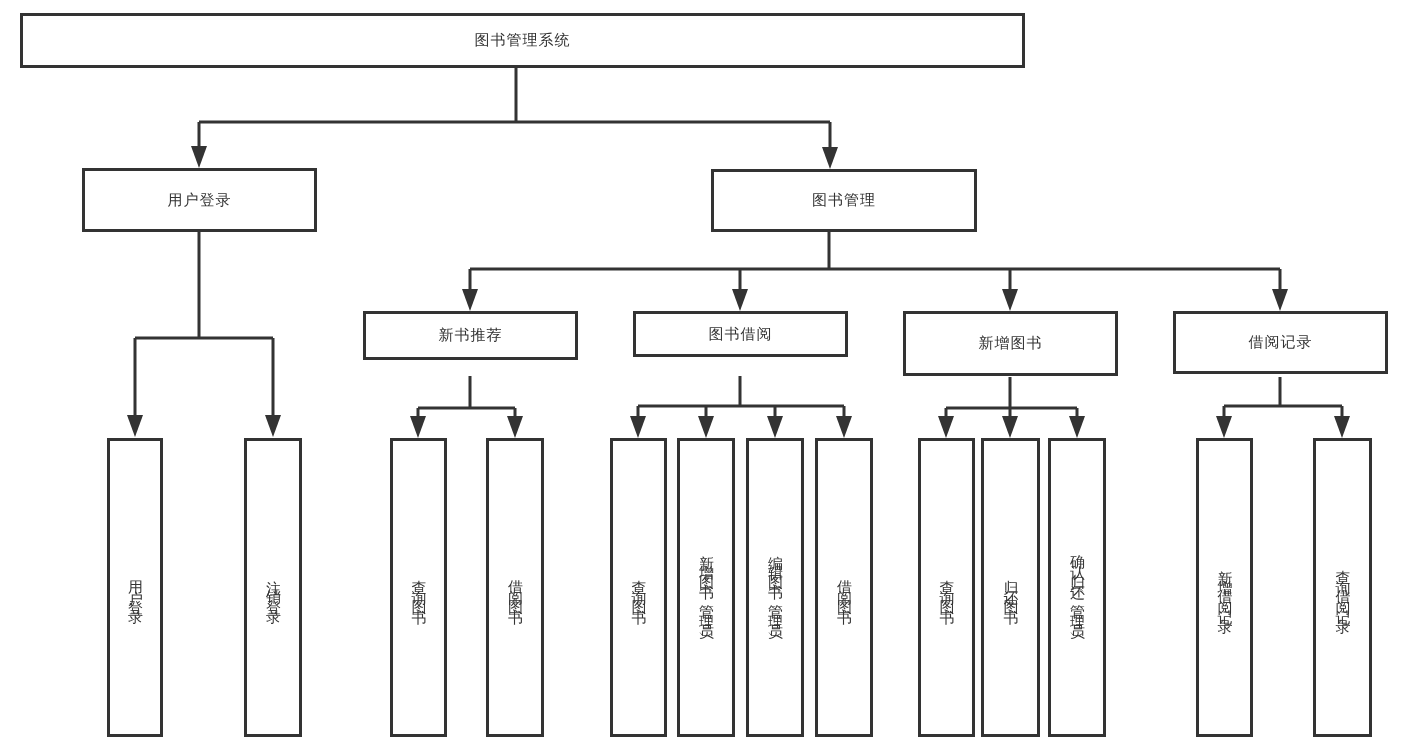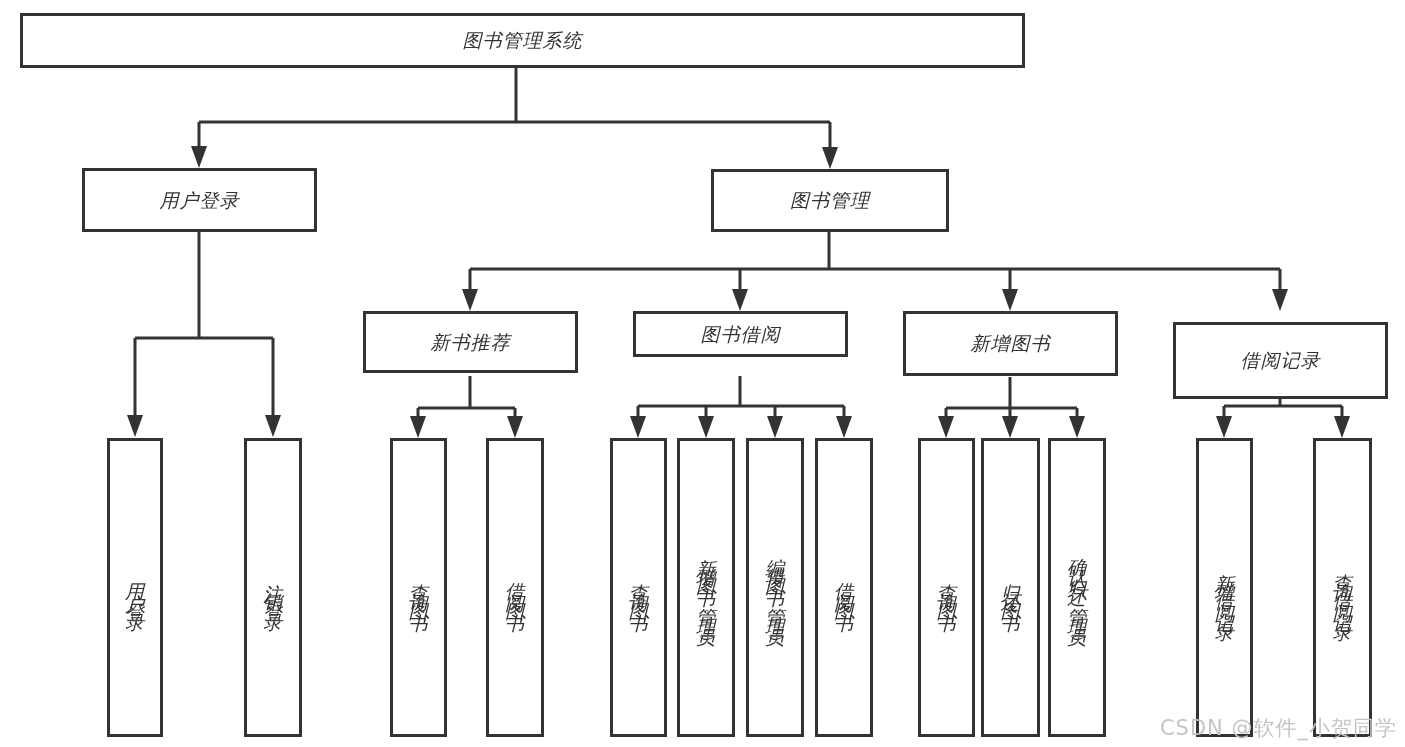--- a/index.html
+++ b/index.html
@@ -27,23 +27,22 @@
   .connectors path { stroke: var(--line); stroke-width: 3; fill: none; }
   .connectors polygon { fill: var(--line); stroke: none; }
   .node {
     position: absolute;
     background: var(--box-bg);
     border: 3px solid var(--line);
     display: flex;
     align-items: center;
     justify-content: center;
     color: var(--text);
-    font-size: 19px;
+    font-size: 15px;
     line-height: 1;
-    font-style: italic;
   }
   .node.h span { letter-spacing: 1px; white-space: nowrap; }
   .node.v span {
     writing-mode: vertical-rl;
     text-orientation: mixed;
     letter-spacing: 10px;
     white-space: nowrap;
   }
   .watermark {
     position: absolute;
@@ -91,34 +90,34 @@
     <polygon points="1334,416 1350,416 1342,438"></polygon>
   </svg>
 
   <div class="node h" style="left:20px;top:13px;width:1005px;height:55px">
     <span>图书管理系统</span>
   </div>
 
   <div class="node h" style="left:82px;top:168px;width:235px;height:64px">
     <span>用户登录</span>
   </div>
-  <div class="node h" style="left:711px;top:169px;width:238px;height:63px">
+  <div class="node h" style="left:711px;top:169px;width:266px;height:63px">
     <span>图书管理</span>
   </div>
 
-  <div class="node h" style="left:363px;top:311px;width:215px;height:62px">
+  <div class="node h" style="left:363px;top:311px;width:215px;height:49px">
     <span>新书推荐</span>
   </div>
   <div class="node h" style="left:633px;top:311px;width:215px;height:46px">
     <span>图书借阅</span>
   </div>
   <div class="node h" style="left:903px;top:311px;width:215px;height:65px">
     <span>新增图书</span>
   </div>
-  <div class="node h" style="left:1173px;top:322px;width:215px;height:77px">
+  <div class="node h" style="left:1173px;top:311px;width:215px;height:63px">
     <span>借阅记录</span>
   </div>
 
   <div class="node v" style="left:107px;top:438px;width:56px;height:299px">
     <span>用户登录</span>
   </div>
   <div class="node v" style="left:244px;top:438px;width:58px;height:299px">
     <span>注销登录</span>
   </div>
 
@@ -152,15 +151,14 @@
     <span>确认归还（管理员）</span>
   </div>
 
   <div class="node v" style="left:1196px;top:438px;width:57px;height:299px">
     <span>新增借阅记录</span>
   </div>
   <div class="node v" style="left:1313px;top:438px;width:59px;height:299px">
     <span>查询借阅记录</span>
   </div>
 
-  <div class="watermark">CSDN @软件_小贺同学</div>
 
 </div>
 
 </body></html>

